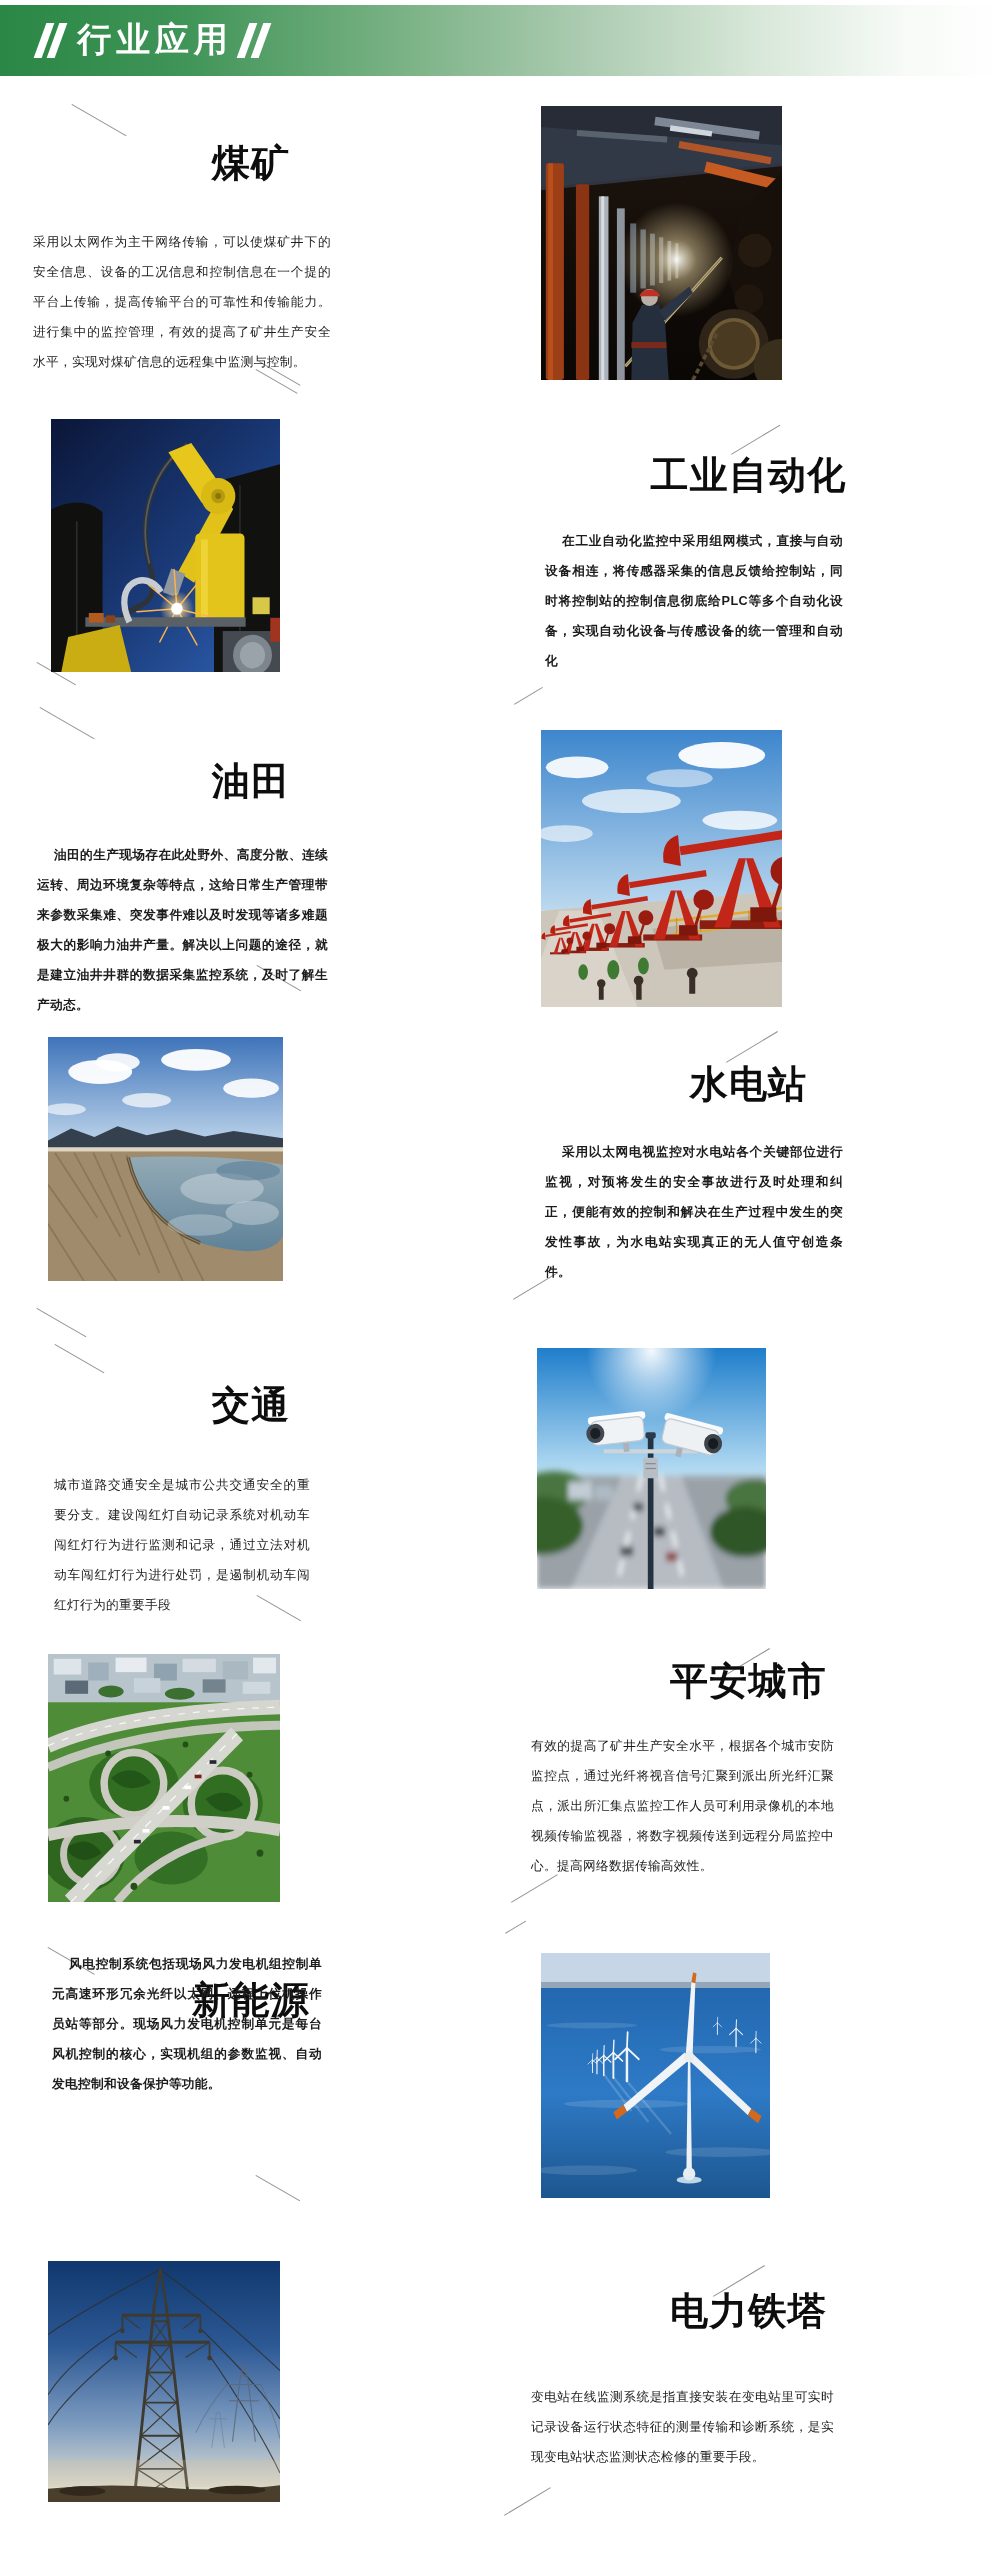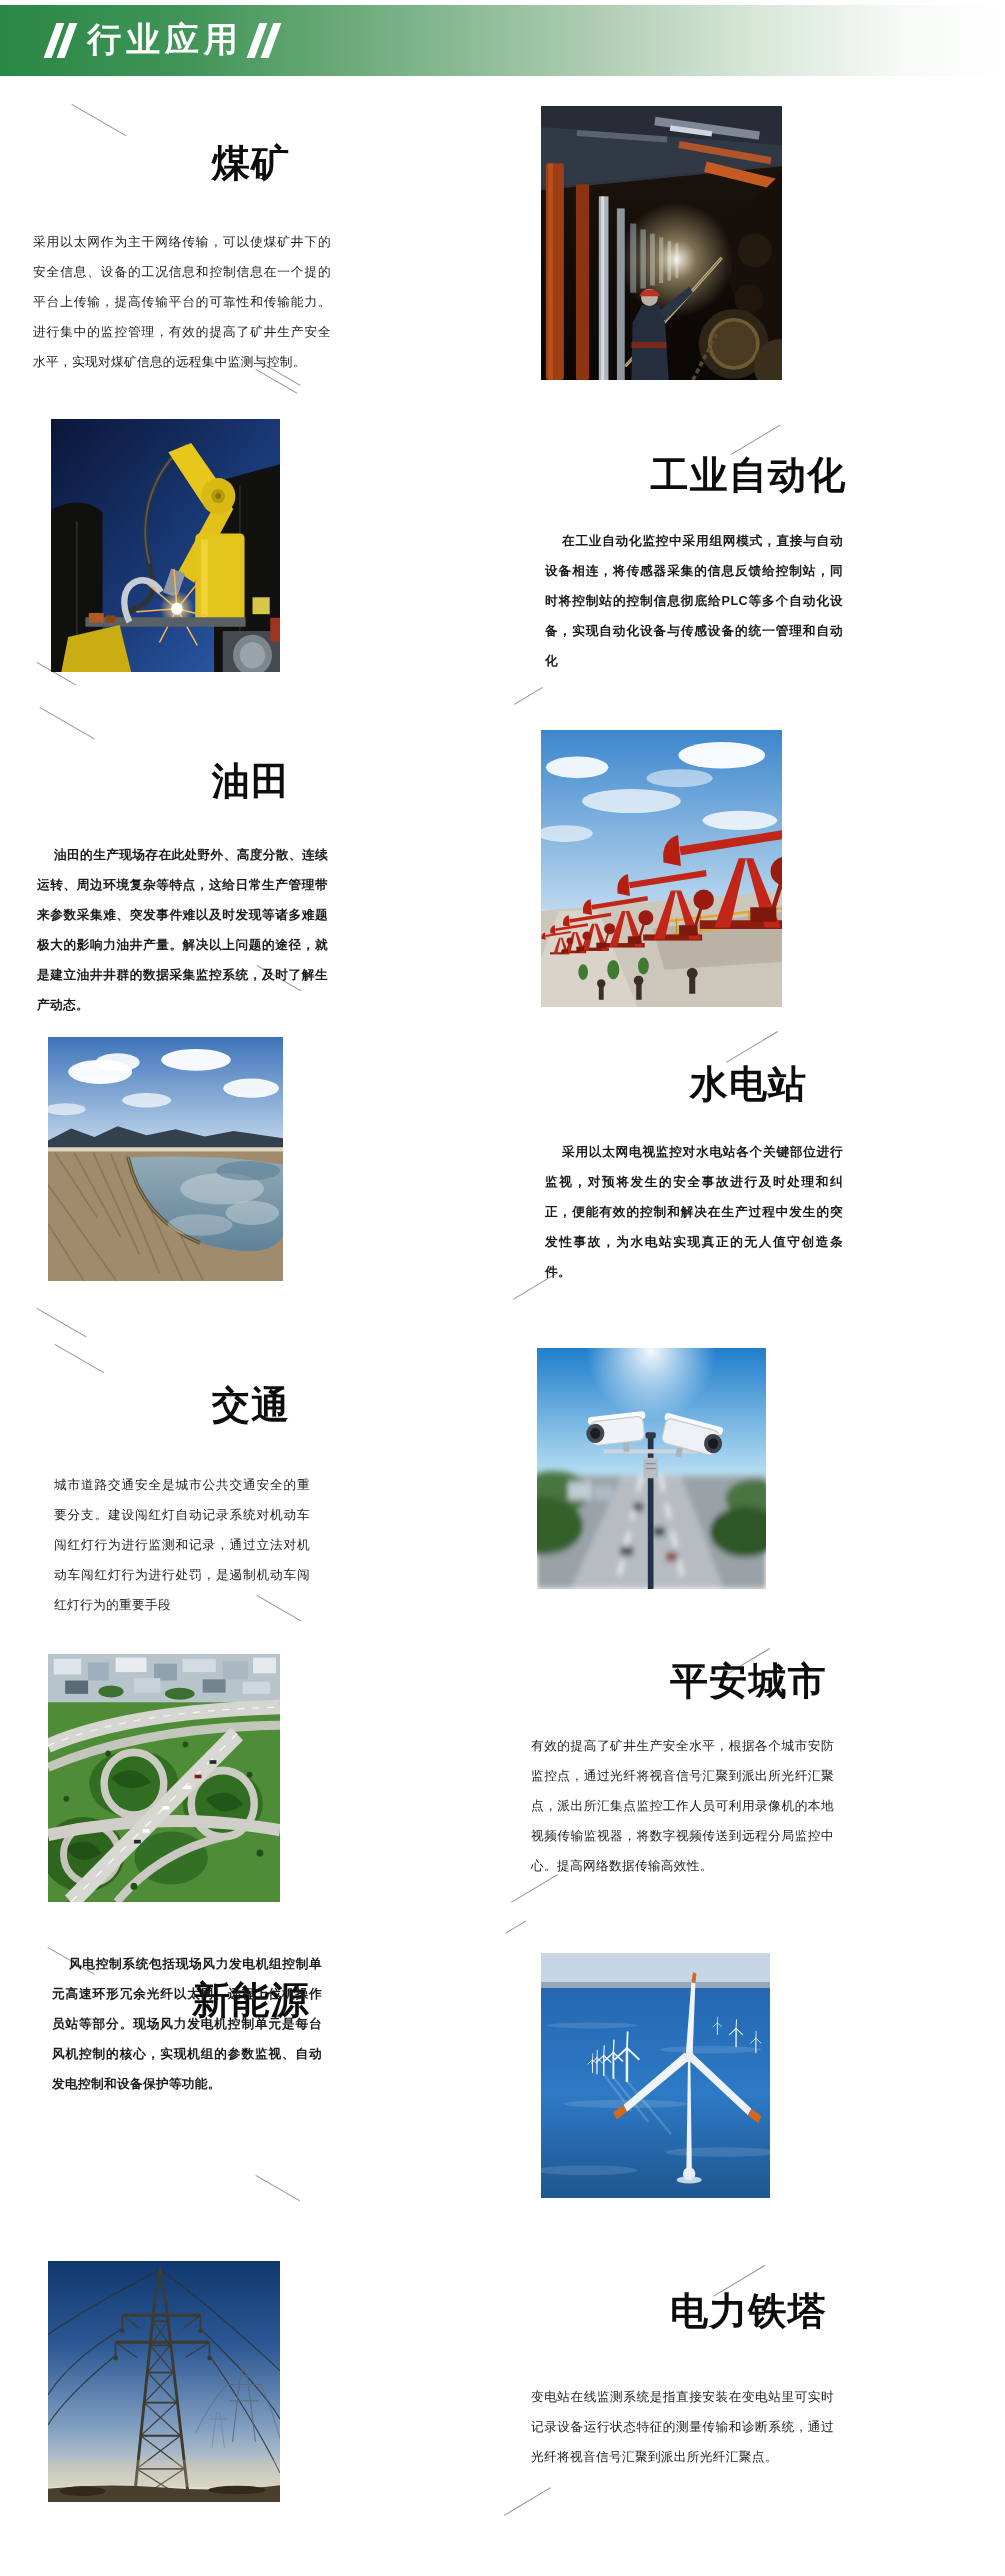--- a/index.html
+++ b/index.html
@@ -1,21 +1,21 @@
 <!DOCTYPE html>
 <html style="font-size:9.7px"><head>
 <meta charset="utf-8">
 <style>
   html,body{margin:0;padding:0;background:#ffffff;}
   .page{position:relative;width:1005px;height:2576px;background:#ffffff;overflow:hidden;
         font-family:"Liberation Sans","DejaVu Sans",sans-serif;}
   
   .banner{position:absolute;left:0;top:4.8px;width:1005px;height:71px;
           background:linear-gradient(90deg,#2a8745 0%,#3f9457 18%,#7ab285 40%,#abcbb0 58%,#d9e8da 76%,#f7faf7 90%,#ffffff 100%);
-          display:flex;align-items:center;padding-left:43px;box-sizing:border-box;}
+          display:flex;align-items:center;padding-left:33px;box-sizing:border-box;}
   .slash-pair{display:inline-flex;margin:0 7.2px;}
   .sbar{display:inline-block;width:8.4px;height:35px;background:#ffffff;transform:skewX(-20deg);margin-right:4.8px;}
   .banner-title{color:#ffffff;font-size:34px;font-weight:700;letter-spacing:4.8px;
                 font-family:"Liberation Serif","DejaVu Serif",serif;margin:0 3.6px;}
   
   .sec-title{position:absolute;margin:0;font-size:38px;font-weight:700;color:#0d0d0d;
              text-align:center;letter-spacing:1.2px;}
   .t-left{left:0;width:502px;}
   .t-right{left:489px;width:519px;}
   .sec-text{position:absolute;margin:15px;font-size:12.7px;line-height:30px;color:#1c1c1c;
@@ -549,17 +549,17 @@
           <path d="M286,310 L294,252 L300,252 L308,310"></path>
           <line x1="282" y1="262" x2="312" y2="262"></line>
         </g>
         <rect y="330" width="405" height="45" fill="#d6c29a" opacity=".25"></rect>
         <path d="M0,378 Q100,368 200,376 T405,372 L405,400 L0,400 Z" fill="#4a3e2c"></path>
         <ellipse cx="60" cy="382" rx="40" ry="8" fill="#32291c"></ellipse>
         <ellipse cx="330" cy="380" rx="50" ry="7" fill="#32291c"></ellipse>
       </svg>
     </figure>
     <h2 class="sec-title t-right" style="top:2286px">电力铁塔</h2>
-    <p class="sec-text" style="left:516px;top:2367px;width:303px">变电站在线监测系统是指直接安装在变电站里可实时记录设备运行状态特征的测量传输和诊断系统，通过光纤将视音信号汇聚到派出所光纤汇聚点。</p>
+    <p class="sec-text" style="left:516px;top:2367px;width:303px">变电站在线监测系统是指直接安装在变电站里可实时记录设备运行状态特征的测量传输和诊断系统，是实现变电站状态监测状态检修的重要手段。</p>
   </section>
 
 </div>
 
 
 </body></html>

